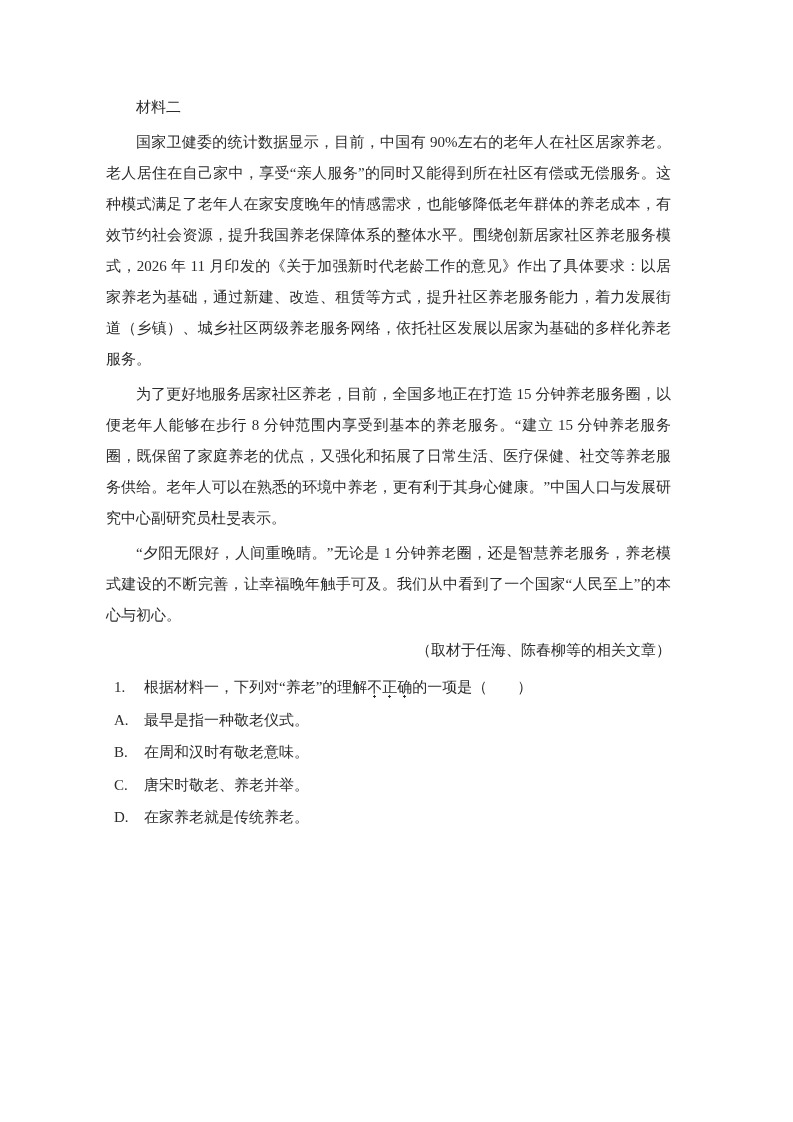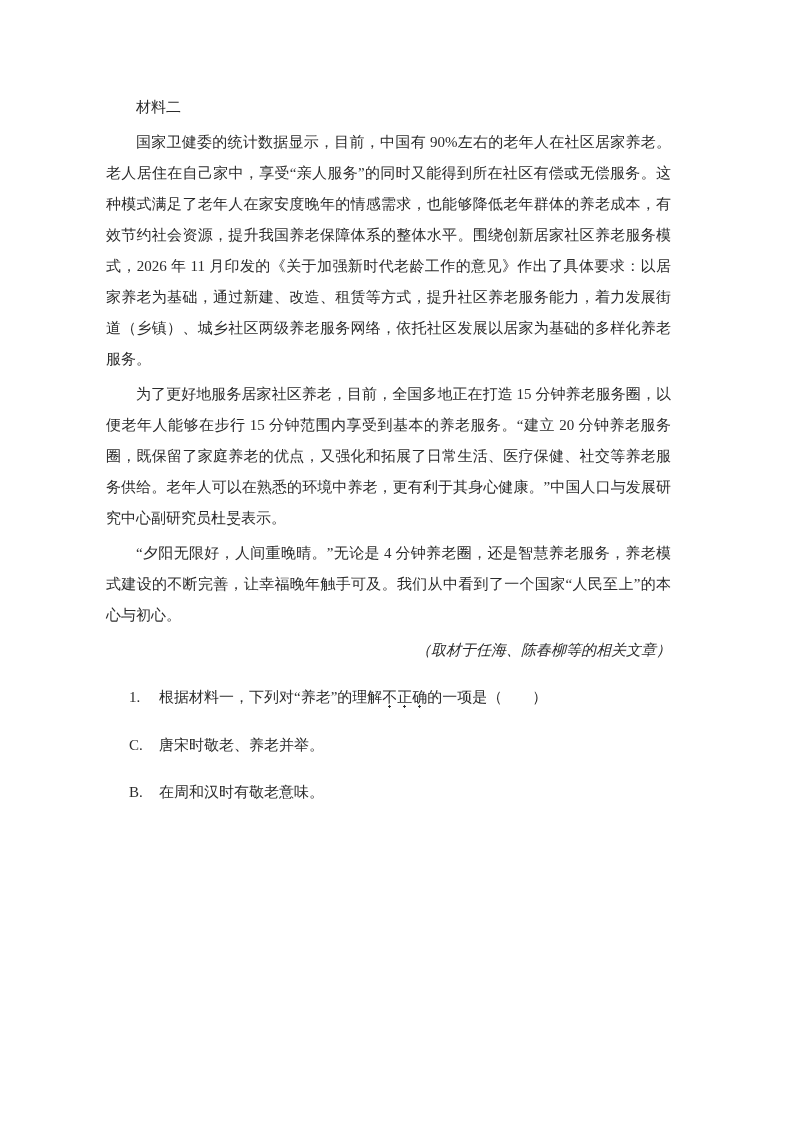--- a/index.html
+++ b/index.html
@@ -34,28 +34,27 @@
     text-align: justify;
   }
   .para.heading {
     margin-top: 0;
     text-align: left;
   }
   .attribution {
     margin: 4px 0 0 0;
     text-align: right;
     text-indent: 0;
-    font-style: italic;
   }
   .question-block {
     margin-top: 5px;
     padding-left: 8px;
   }
   .q-line, .opt {
-    margin: 15px;
+    margin: 0;
     line-height: 32.5px;
     text-align: left;
   }
   .q-num {
     display: inline-block;
     width: 30px;
   }
   .emph {
     background-image: radial-gradient(circle, #2b2b2b 1.3px, rgba(0,0,0,0) 1.4px);
     background-size: 15px 5px;
@@ -68,32 +67,34 @@
 <body>
 
 <div class="page">
   <div class="content">
 
     <p class="para heading">材料二</p>
 
 
     <p class="para">国家卫健委的统计数据显示，目前，中国有 90%左右的老年人在社区居家养老。老人居住在自己家中，享受“亲人服务”的同时又能得到所在社区有偿或无偿服务。这种模式满足了老年人在家安度晚年的情感需求，也能够降低老年群体的养老成本，有效节约社会资源，提升我国养老保障体系的整体水平。围绕创新居家社区养老服务模式，2026 年 11 月印发的《关于加强新时代老龄工作的意见》作出了具体要求：以居家养老为基础，通过新建、改造、租赁等方式，提升社区养老服务能力，着力发展街道（乡镇）、城乡社区两级养老服务网络，依托社区发展以居家为基础的多样化养老服务。</p>
 
-    <p class="para">为了更好地服务居家社区养老，目前，全国多地正在打造 15 分钟养老服务圈，以便老年人能够在步行 15 分钟范围内享受到基本的养老服务。“建立 20 分钟养老服务圈，既保留了家庭养老的优点，又强化和拓展了日常生活、医疗保健、社交等养老服务供给。老年人可以在熟悉的环境中养老，更有利于其身心健康。”中国人口与发展研究中心副研究员杜旻表示。</p>
+    <p class="para">为了更好地服务居家社区养老，目前，全国多地正在打造 15 分钟养老服务圈，以便老年人能够在步行 8 分钟范围内享受到基本的养老服务。“建立 15 分钟养老服务圈，既保留了家庭养老的优点，又强化和拓展了日常生活、医疗保健、社交等养老服务供给。老年人可以在熟悉的环境中养老，更有利于其身心健康。”中国人口与发展研究中心副研究员杜旻表示。</p>
 
 
-    <p class="para">“夕阳无限好，人间重晚晴。”无论是 4 分钟养老圈，还是智慧养老服务，养老模式建设的不断完善，让幸福晚年触手可及。我们从中看到了一个国家“人民至上”的本心与初心。</p>
+    <p class="para">“夕阳无限好，人间重晚晴。”无论是 1 分钟养老圈，还是智慧养老服务，养老模式建设的不断完善，让幸福晚年触手可及。我们从中看到了一个国家“人民至上”的本心与初心。</p>
 
     <p class="attribution">（取材于任海、陈春柳等的相关文章）</p>
 
     <div class="question-block">
 
       <p class="q-line"><span class="q-num">1.</span><span>根据材料一，下列对“养老”的理解</span><span class="emph">不正确</span><span>的一项是（　　）</span></p>
 
+      <p class="opt"><span class="q-num">A.</span><span>最早是指一种敬老仪式。</span></p>
+
+      <p class="opt"><span class="q-num">B.</span><span>在周和汉时有敬老意味。</span></p>
 
       <p class="opt"><span class="q-num">C.</span><span>唐宋时敬老、养老并举。</span></p>
 
-      <p class="opt"><span class="q-num">B.</span><span>在周和汉时有敬老意味。</span></p>
-
+      <p class="opt"><span class="q-num">D.</span><span>在家养老就是传统养老。</span></p>
 
     </div>
   </div>
 </div>
 
 </body></html>

